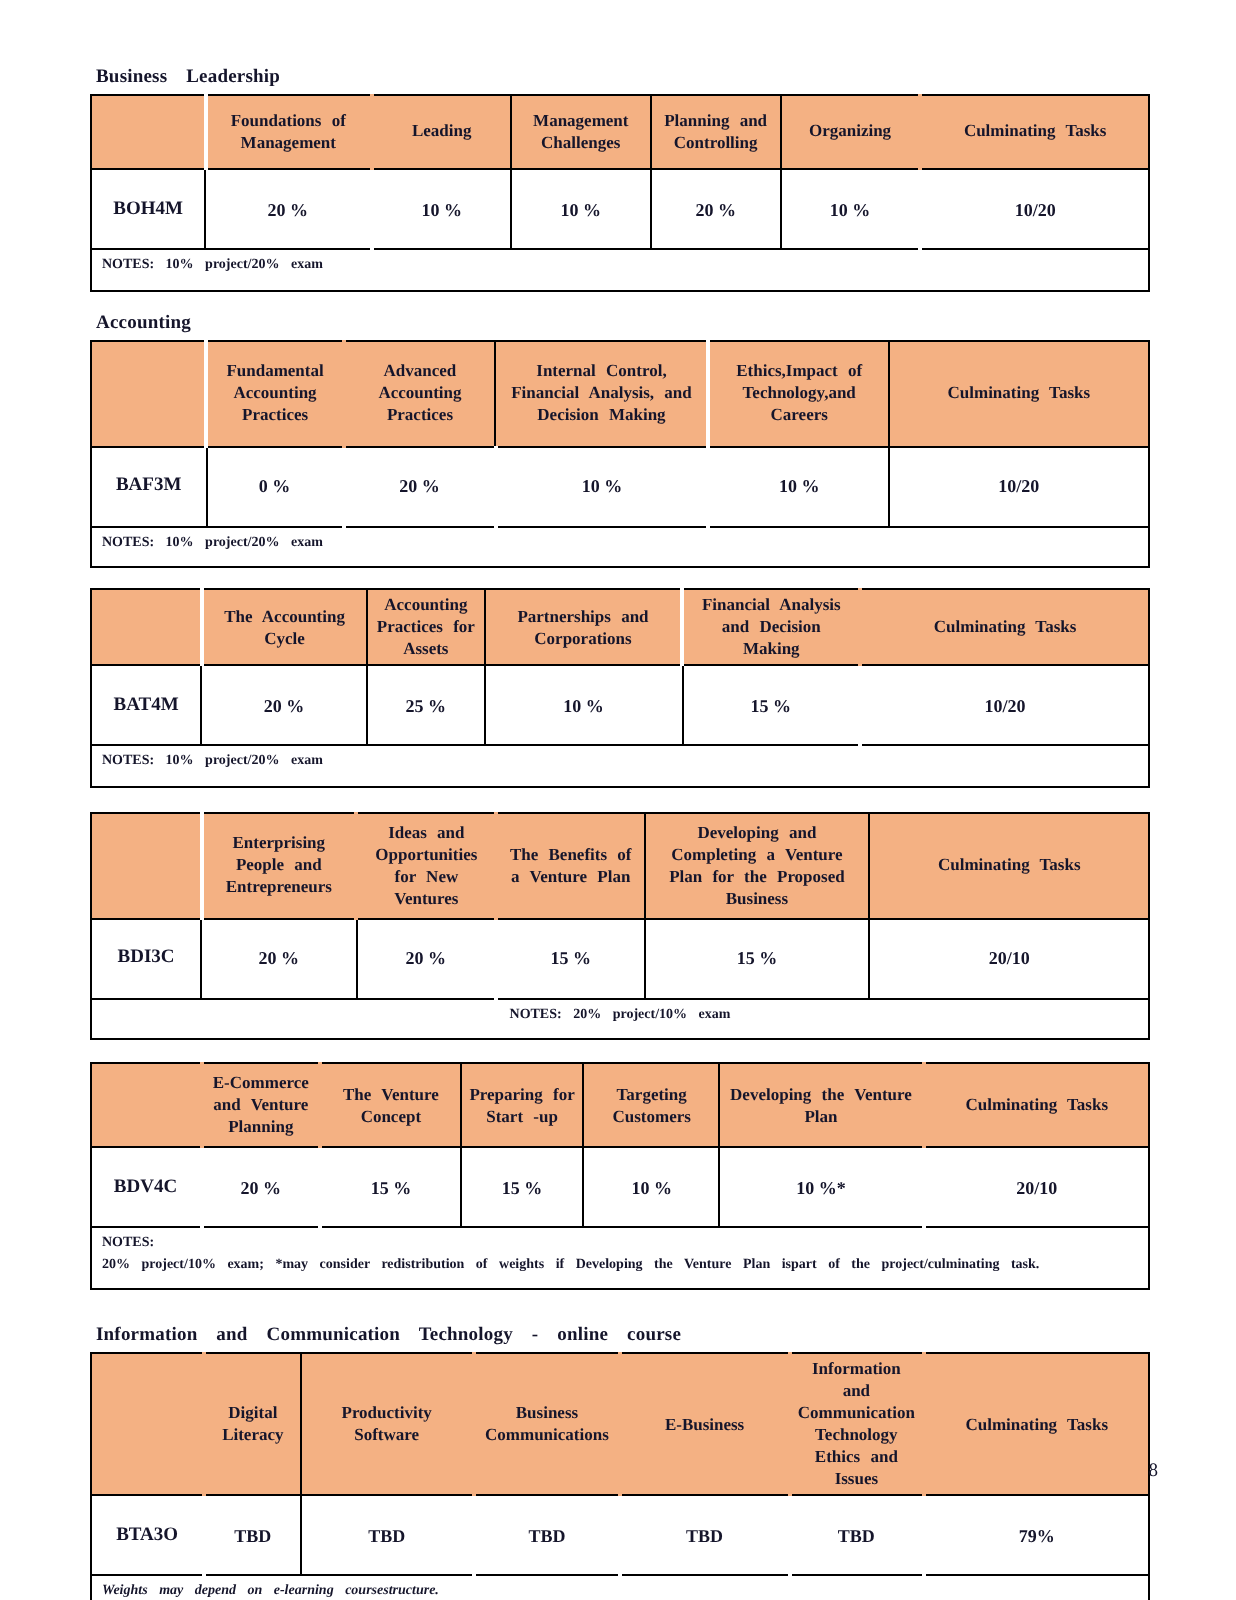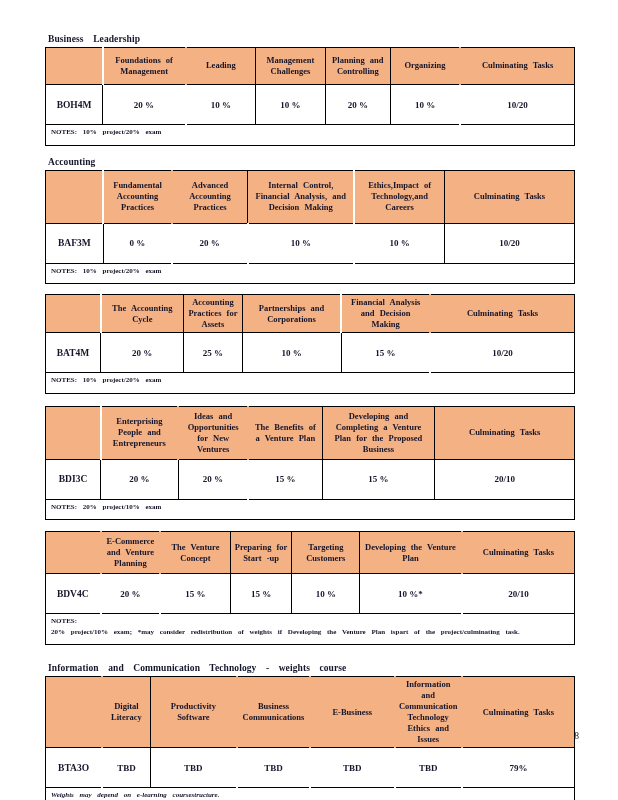--- a/index.html
+++ b/index.html
@@ -24,21 +24,21 @@
     font-size:8.5px;line-height:1.3;padding:2px 3px;word-spacing:3px;
   }
   tr.data-row td{
     font-size:9px;text-align:center;vertical-align:middle;padding:13px 2px;height:13px;
   }
   tr.data-row td.code-cell{font-size:9.5px;}
   tr.notes-row td{
     font-size:7px;text-align:left;vertical-align:top;
     padding:2px 5px 7px 5px;word-spacing:4px;line-height:1.5;
   }
-  tr.notes-row.center td{}
+  tr.notes-row.center td{text-align:center;}
   tr.notes-row.italic td{font-style:italic;}
 
   
   .t-boh4m{margin-top:34px;}  .t-boh4m thead tr{height:37px;}
   .t-baf3m{margin-top:11px;}  .t-baf3m thead tr{height:53px;}
   .t-bat4m{margin-top:10px;}  .t-bat4m thead tr{height:28px;}
   .t-bdi3c{margin-top:12px;}  .t-bdi3c thead tr{height:53px;}
   .t-bdv4c{margin-top:11px;}  .t-bdv4c thead tr{height:42px;}
   .t-bta3o{margin-top:18px;}  .t-bta3o thead tr{height:57px;}
   .t-bta3o tr.notes-row td{padding-bottom:3px;}
@@ -242,21 +242,21 @@
               <tr class="notes-row">
                 <td colspan="7">
                   <div>NOTES:</div>
                   <div>20% project/10% exam; *may consider redistribution of weights if Developing the Venture Plan ispart of the project/culminating task.</div>
                 </td>
               </tr>
             </tbody>
           </table>
         </section>
         <section class="t-bta3o">
-          <h2 class="section-heading">Information and Communication Technology - weights course</h2>
+          <h2 class="section-heading">Information and Communication Technology - online course</h2>
           <table>
             <colgroup>
               <col style="width: 10.7%;">
               <col style="width: 9.1%;">
               <col style="width: 16.4%;">
               <col style="width: 13.8%;">
               <col style="width: 16%;">
               <col style="width: 12.7%;">
               <col style="width: 21.3%;">
             </colgroup>

